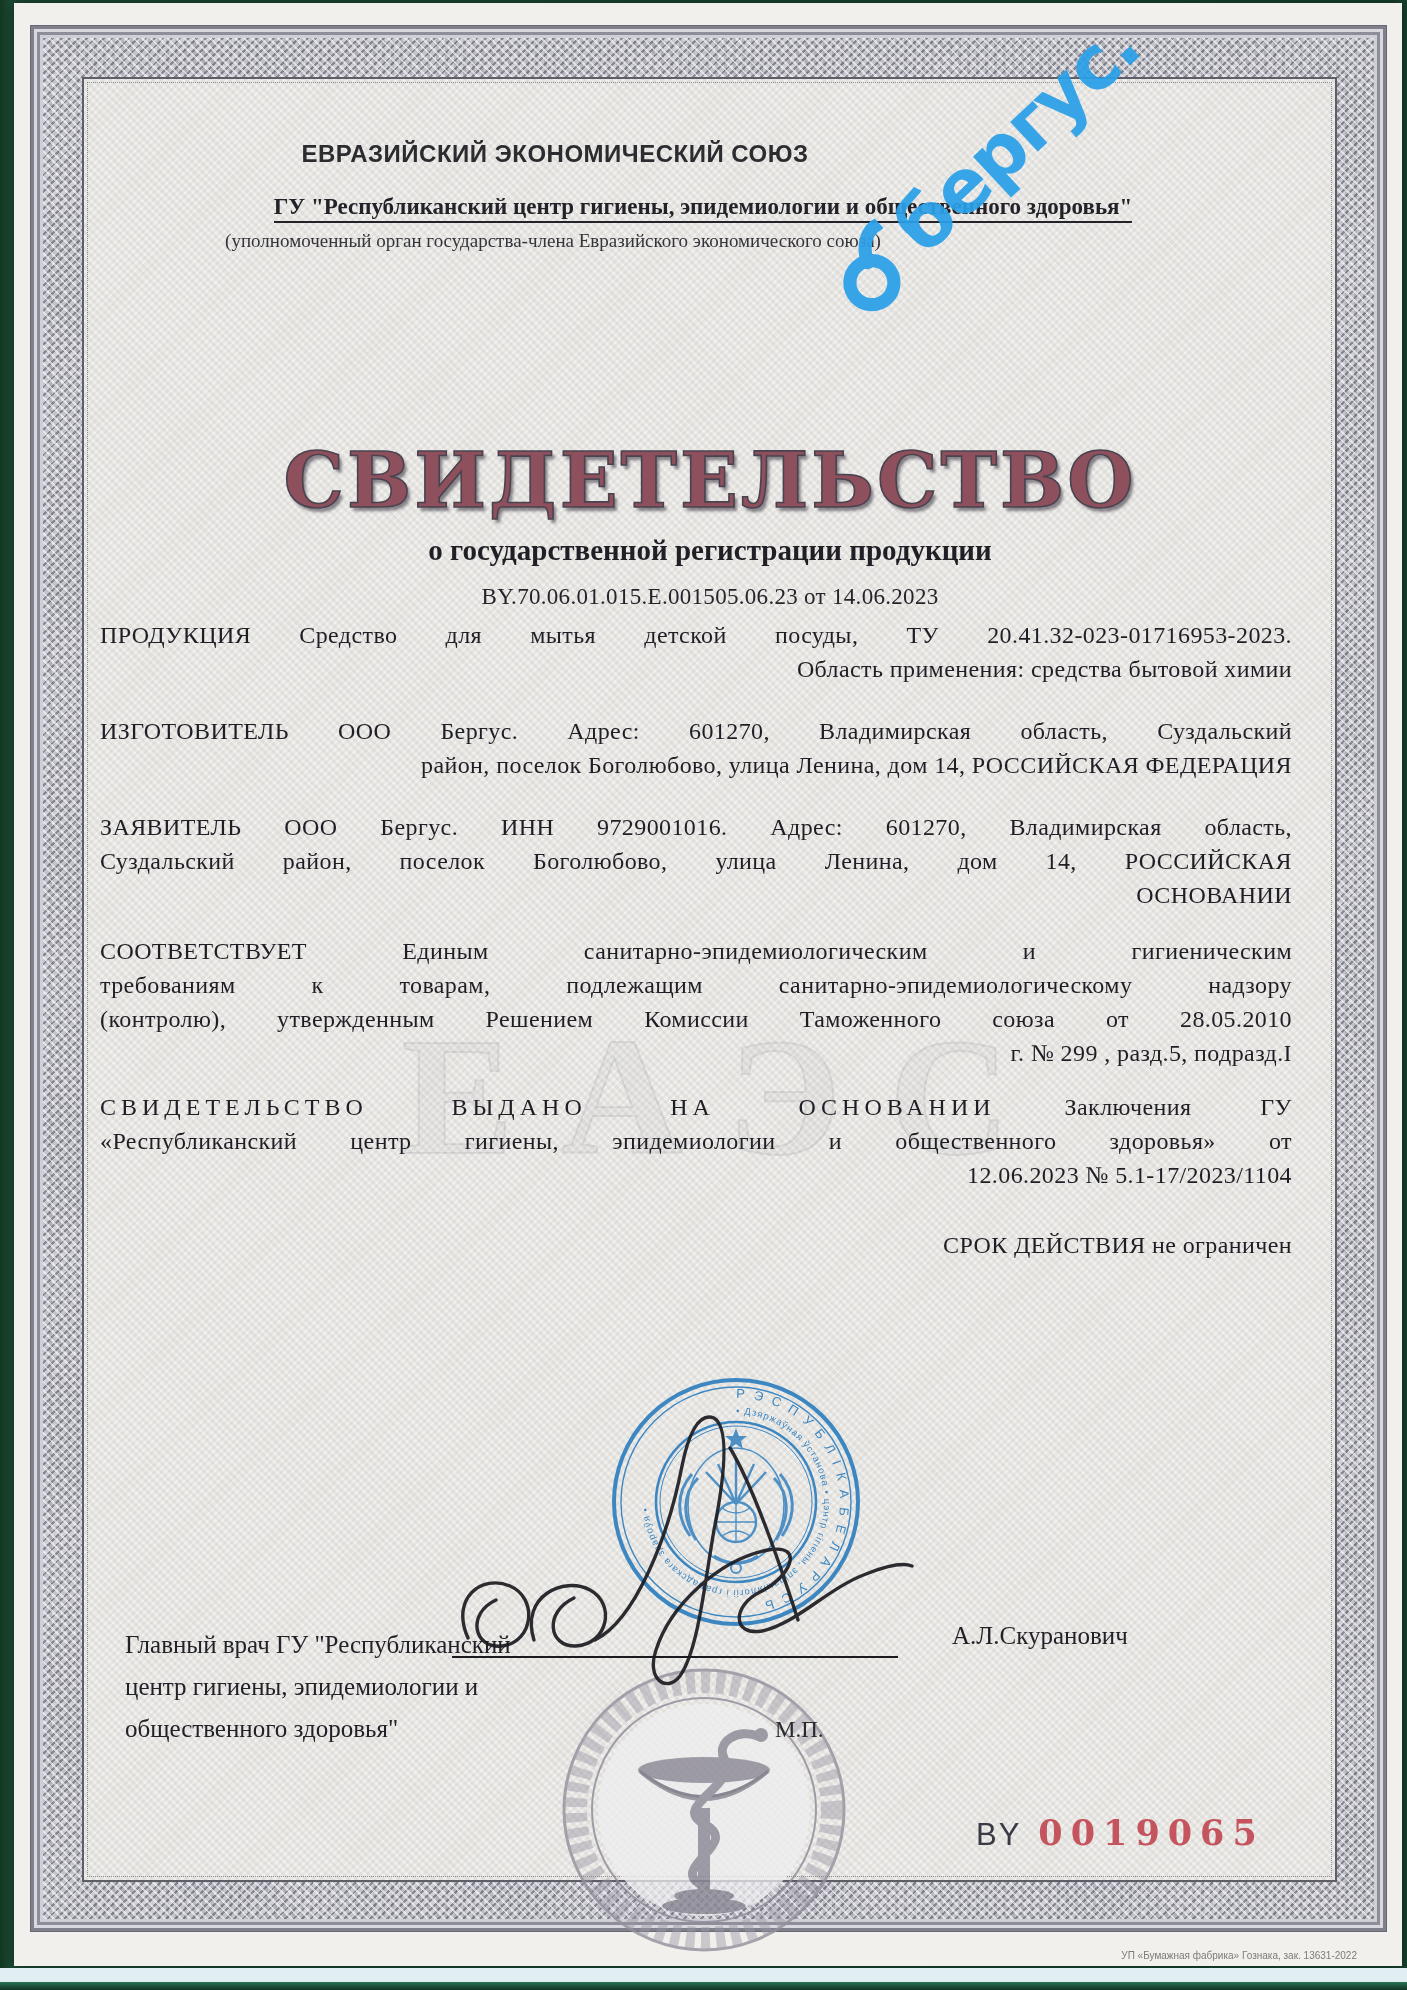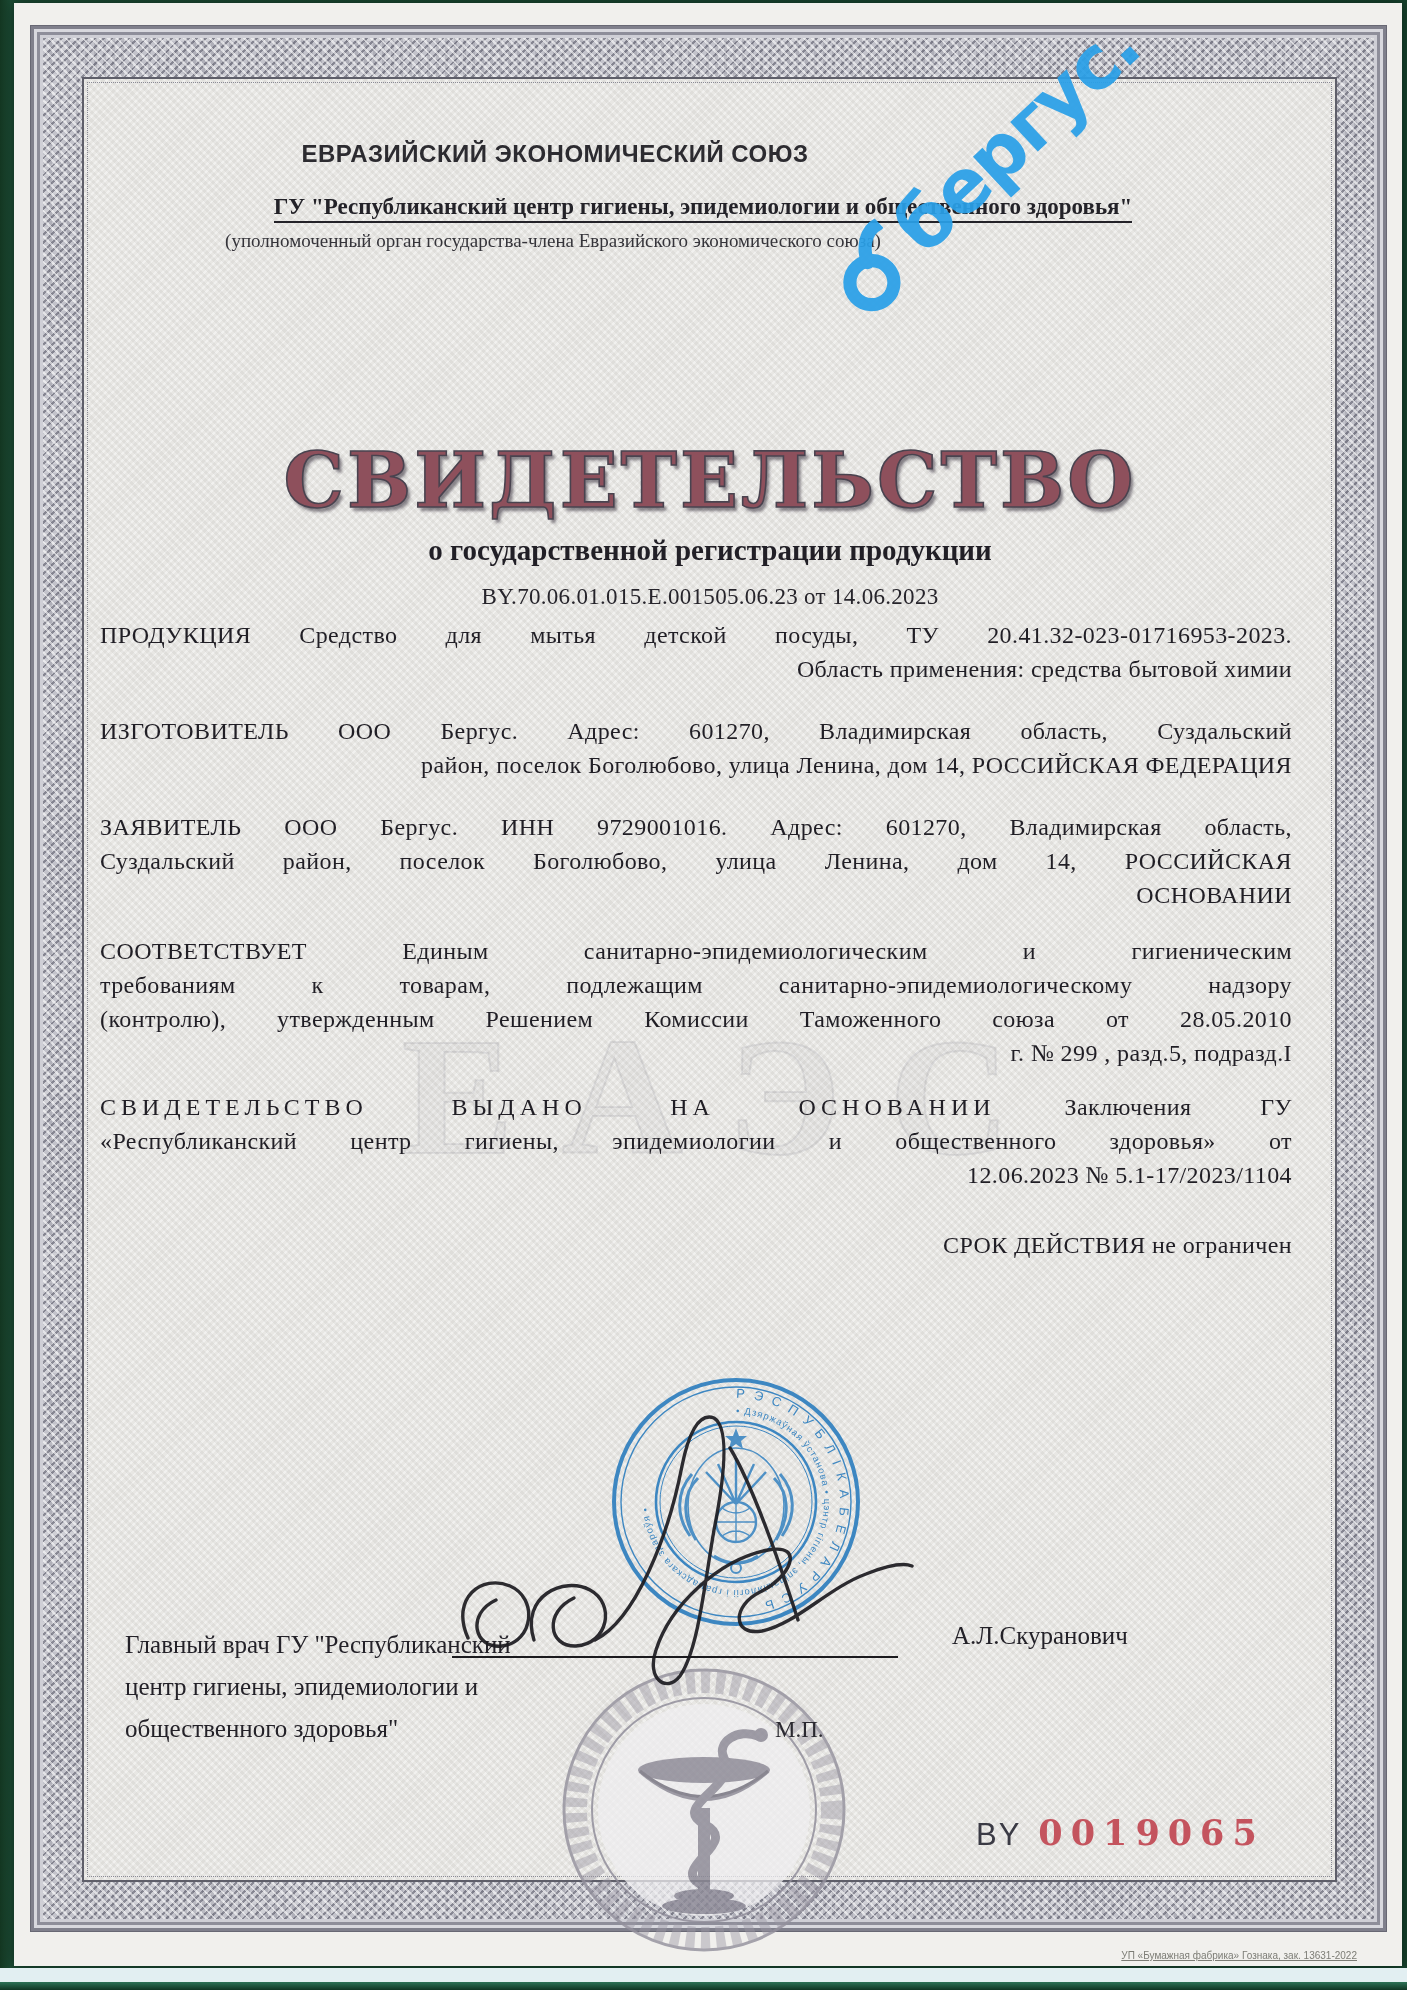--- a/index.html
+++ b/index.html
@@ -65,21 +65,21 @@
   .signer-position{left:125px;top:1624px;width:470px;font-size:25px;line-height:42px;color:#232128;z-index:5;}
   .signer-name{left:952px;top:1622px;font-size:25px;color:#232128;z-index:8;}
   .seal-mark{left:775px;top:1700px;font-size:23px;color:#2a2930;z-index:8;margin-top:17px;}
 
   .wreath{left:552px;top:1658px;width:304px;height:304px;z-index:6;}
 
   .serial{left:976px;top:1812px;z-index:8;display:flex;align-items:baseline;gap:17px;}
   .serial-prefix{font-family:"Liberation Sans",sans-serif;font-size:31px;color:#3a3a44;letter-spacing:2px;}
   .serial-number{font-family:"DejaVu Serif",serif;font-weight:bold;font-size:35px;color:#c4545e;letter-spacing:8px;}
 
-  .printer-note{right:50px;top:1950px;font-family:"Liberation Sans",sans-serif;font-size:10px;color:#7c7c75;z-index:3;text-decoration:underline;}
+  .printer-note{right:50px;top:1950px;font-family:"Liberation Sans",sans-serif;font-size:10px;color:#7c7c75;z-index:3;}
 
   .strip-blue{left:0;top:1968px;width:1407px;height:14px;background:#e2eff2;z-index:2;}
   .strip-green{left:0;top:1982px;width:1407px;height:8px;background:linear-gradient(#2c7257,#0f3423);z-index:2;}
 </style>
 </head>
 <body>
 
 <div class="stage">
 
   <div class="paper abs"></div>

